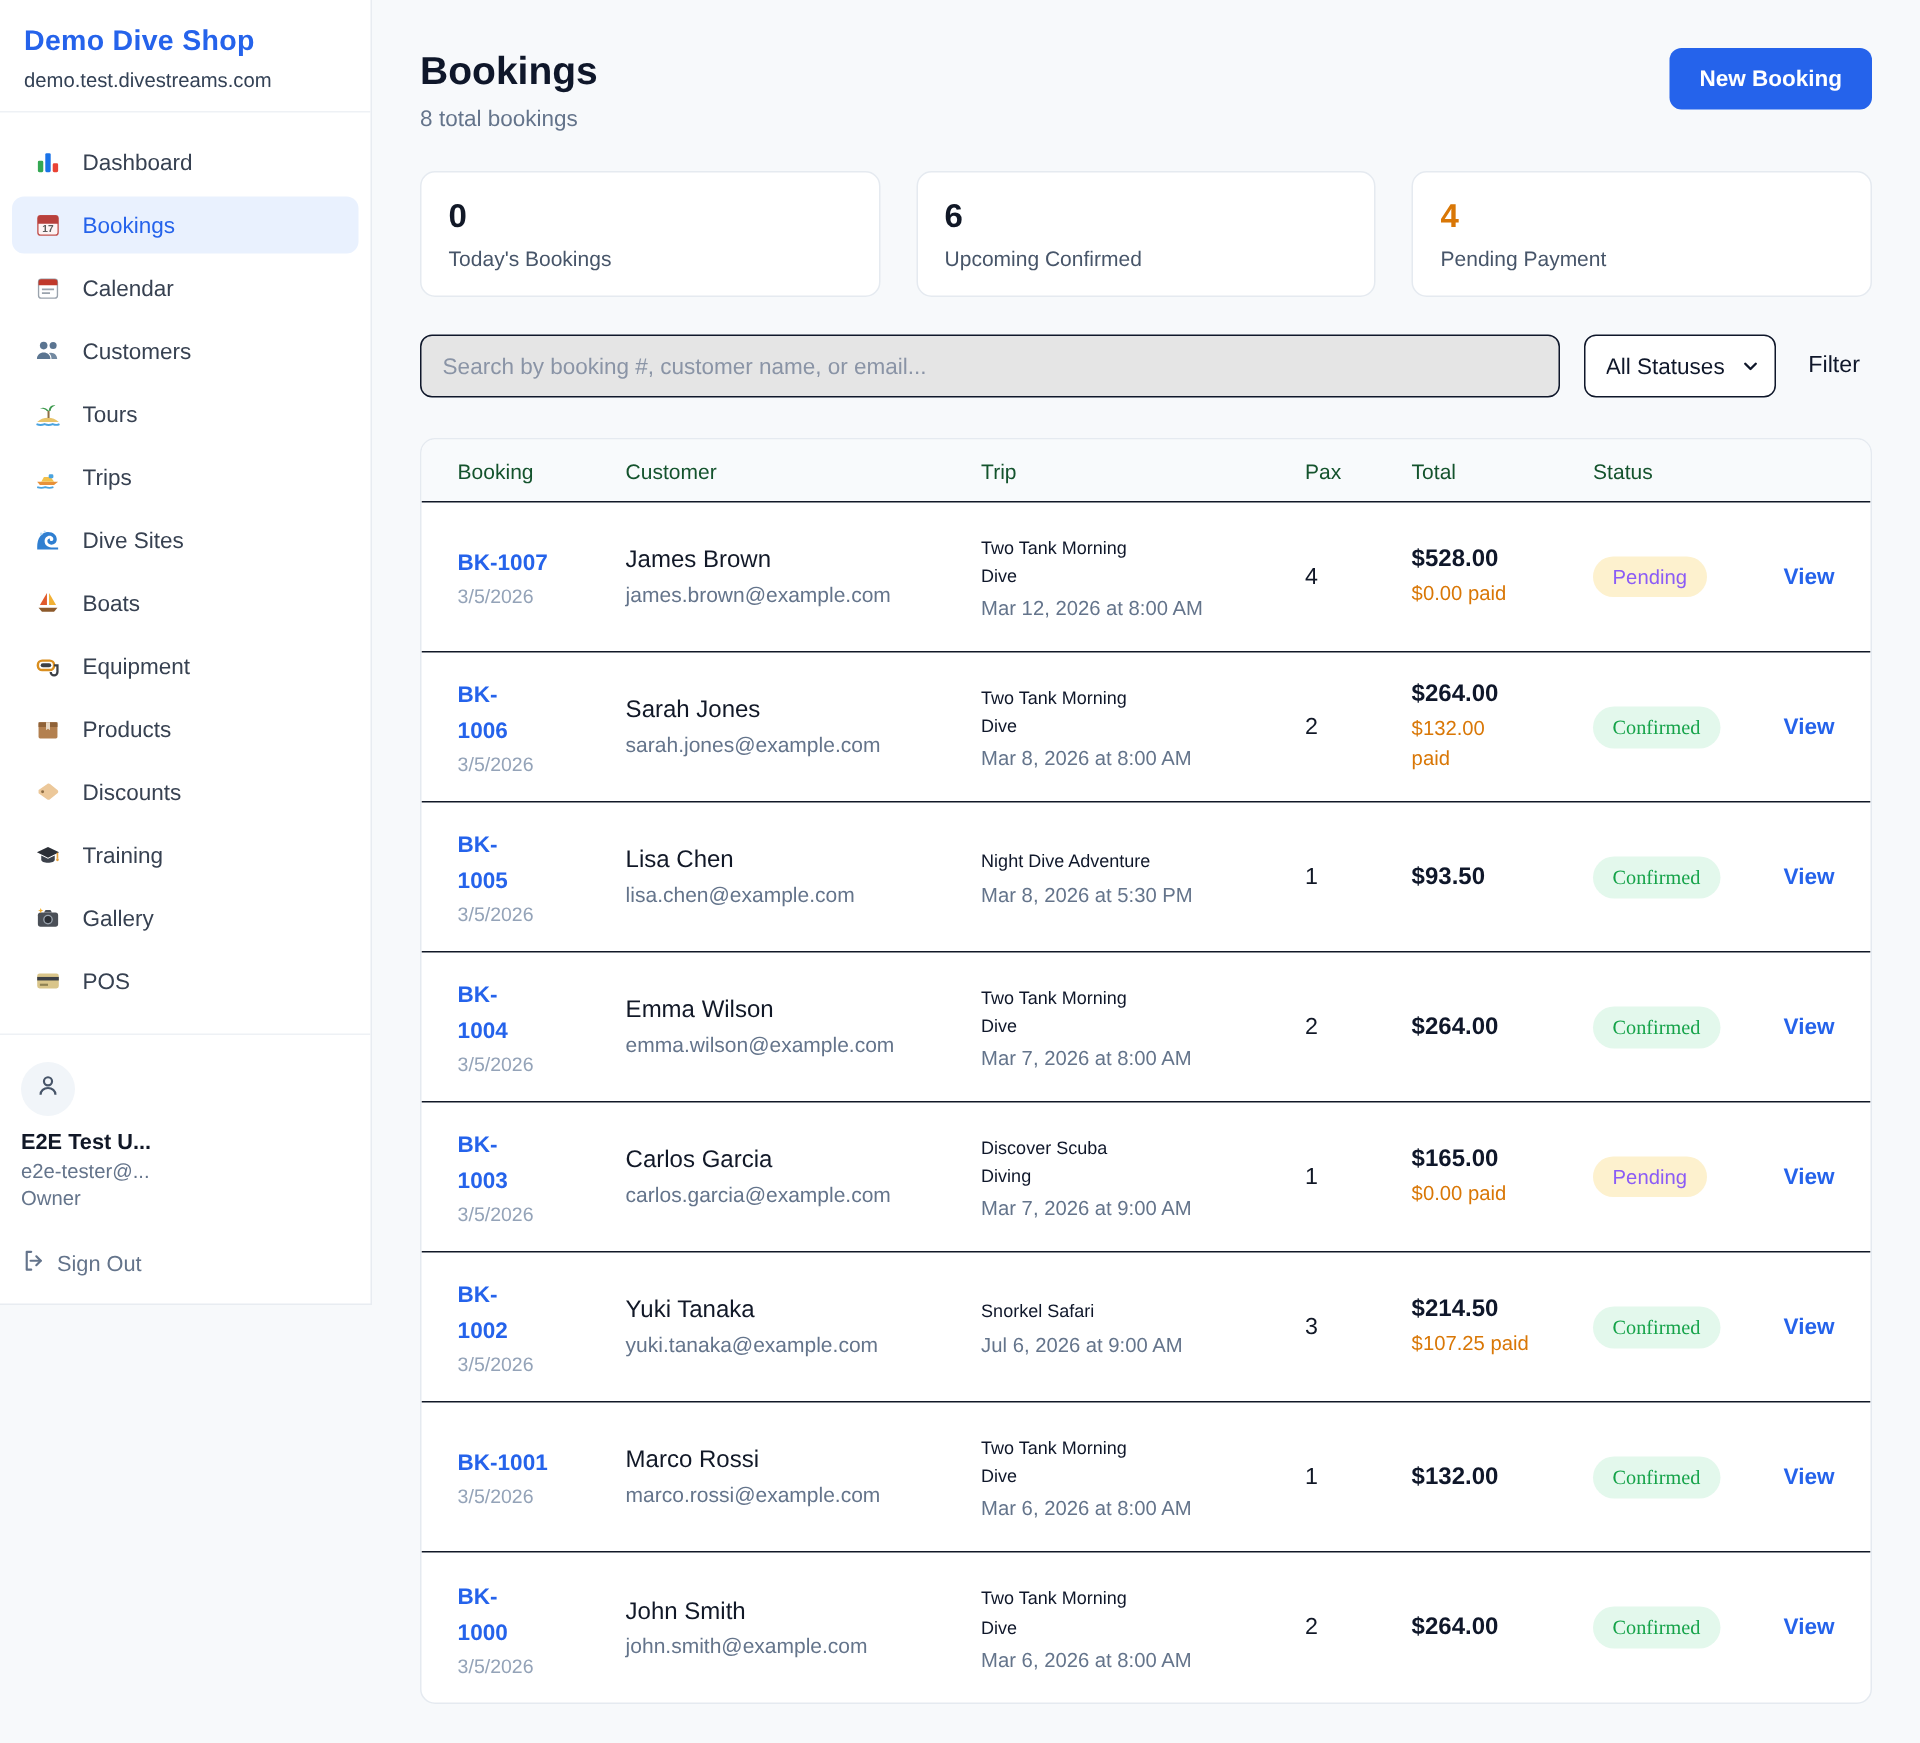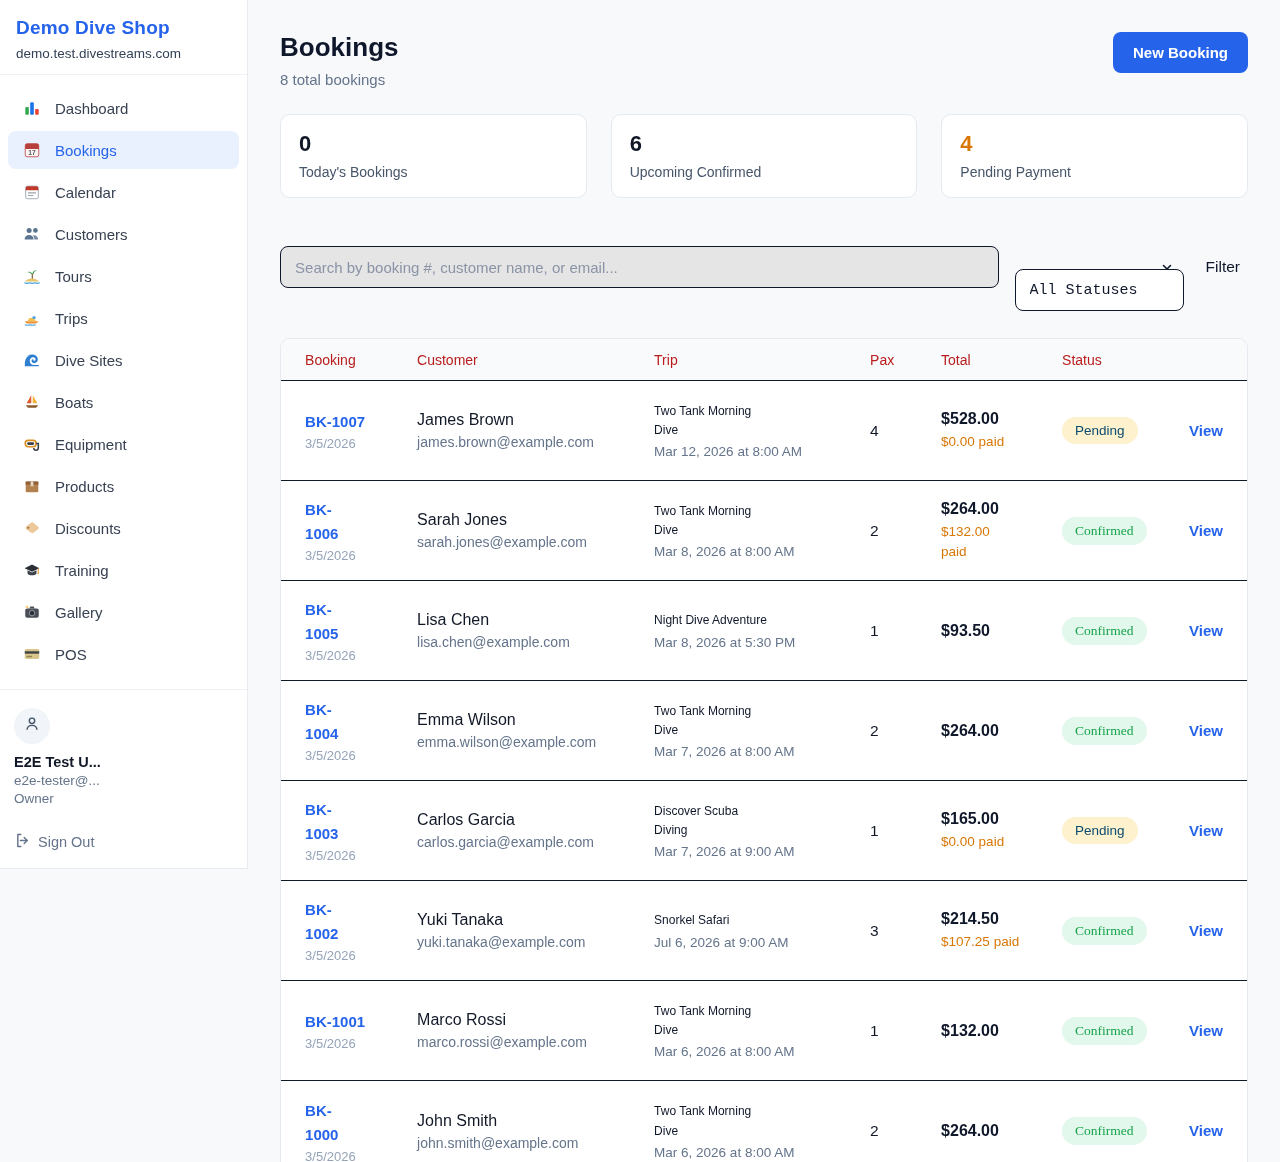--- a/index.html
+++ b/index.html
@@ -62,43 +62,43 @@
   .filter-row { display:flex; align-items:center; margin-top:25px; }
   .search-input {
     flex:1; height:42px; border:1.5px solid #0f172a; border-radius:8px;
     padding:0 14px; font-size:15px; color:#0f172a; background:#e5e5e5; outline:none;
     font-family:inherit;
   }
   .search-input::placeholder { color:#8a94a6; }
   .select-wrap { position:relative; margin-left:16px; }
   .status-select {
     height:42px; border:1.5px solid #0f172a; border-radius:8px; background:#fff;
-    font-size:15px; color:#0f172a; padding:0 44px 0 14px;
-    appearance:none; -webkit-appearance:none; font-family:Liberation Mono, monospace; cursor:pointer;margin-top:46px;
+    font-size:15px; color:#0f172a; padding:0 32px 0 14px;
+    appearance:none; -webkit-appearance:none; font-family:Liberation Sans, sans-serif; cursor:pointer;
   }
   .select-chevron { position:absolute; right:11px; top:50%; transform:translateY(-50%); pointer-events:none; display:flex; }
   .filter-btn { background:none; border:none; font-size:15.5px; color:#0f172a; margin-left:22px; margin-right:8px; cursor:pointer; font-family:inherit; }
 
   
   .table-card { margin-top:27px; background:#fff; border:1px solid #e5eaf0; border-radius:10px; overflow:hidden; }
   .tgrid { display:grid; grid-template-columns:112px 237px 216px 71px 121px 127px 1fr; padding:0 24px; align-items:center; }
-  .thead { height:42px; background:#f8fafc; border-bottom:1px solid #111827; color:#b91c1c; font-size:14px; }
+  .thead { height:42px; background:#f8fafc; border-bottom:1px solid #111827; color:#14532d; font-size:14px; }
   .trow { min-height:100px; border-bottom:1px solid #111827; }
   .trow:last-child { border-bottom:none; }
   .bk-id { color:#2563eb; font-size:15px; font-weight:600; line-height:1.6; cursor:pointer; }
   .bk-date { color:#94a3b8; font-size:13px; margin-top:2px; }
   .cust-name { color:#111827; font-size:16px; }
   .cust-email { color:#64748b; font-size:14px; margin-top:5px; }
   .trip-name { color:#0f172a; font-size:12px; font-weight:400; line-height:1.6; }
   .trip-date { color:#64748b; font-size:13.5px; margin-top:4px; }
   .pax-cell { font-size:15.5px; color:#111827; }
   .total-amt { font-size:16px; font-weight:700; color:#0f172a; }
   .total-paid { font-size:13.5px; color:#d97706; margin-top:4px; line-height:1.45; }
   .badge { display:inline-block; padding:6px 13px; border-radius:999px; font-size:13.5px; }
-  .badge-pending { background:#fdf1ce; color:#0c4a6e; }
+  .badge-pending { background:#fdf1ce; color:#8b5cf6; }
   .badge-confirmed { background:#e3f8ec; color:#16a34a;font-family:Liberation Serif, serif; }
   .view-link { color:#2563eb; font-size:15px; font-weight:600; cursor:pointer; text-decoration:none; }
 </style>
 </head>
 <body>
 
 <div class="app">
 
   <aside class="sidebar">
     <div class="brand">

